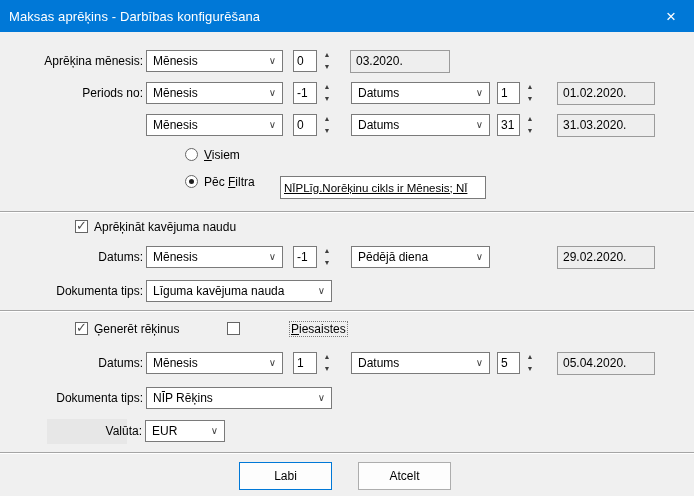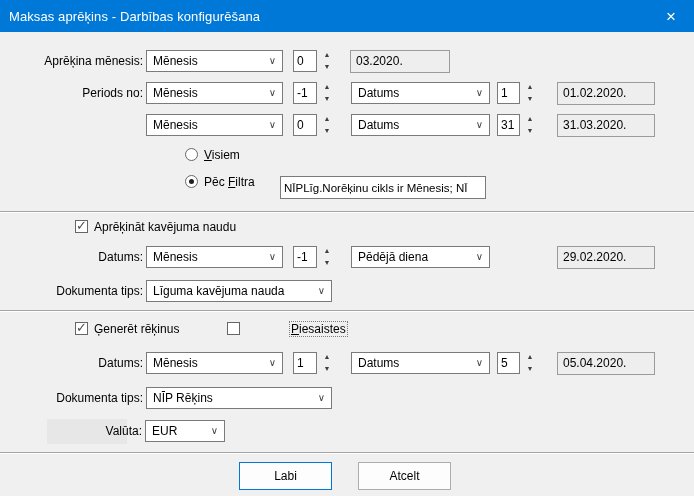--- a/index.html
+++ b/index.html
@@ -57,21 +57,21 @@
 
   
   .ro{
     position:absolute;height:23px;background:#eeeeee;border:1px solid #9b9b9b;
     line-height:21px;padding-left:5px;white-space:nowrap;overflow:hidden;
   }
 
   
   .txt{
     position:absolute;height:23px;background:#fff;border:1px solid #7a7a7a;
-    padding:0 2px 0 3px;font-family:"Liberation Sans",sans-serif;font-size:11.5px;color:#000;
+    padding:0 2px 0 3px;font-family:"Liberation Sans",sans-serif;font-size:11.5px;color:#000;text-decoration:underline;
   }
 
   
   .radio-row{position:absolute;display:flex;align-items:flex-start;height:15px;}
   .rb{
     width:13px;height:13px;border:1px solid #666;border-radius:50%;
     background:#fff;margin-right:6px;position:relative;flex:0 0 auto;
   }
   .rb .dot{
     position:absolute;left:3px;top:3px;width:5px;height:5px;border-radius:50%;background:#1f1f1f;

